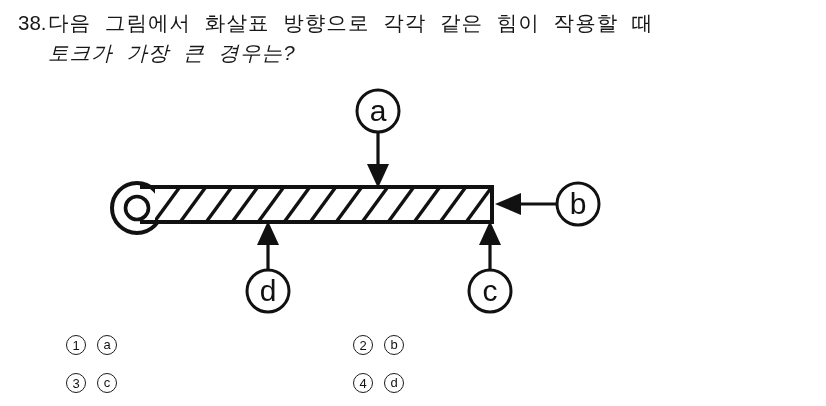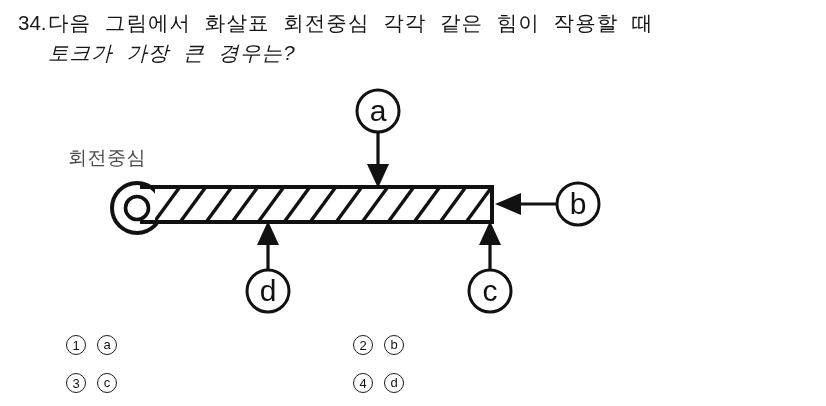--- a/index.html
+++ b/index.html
@@ -119,31 +119,30 @@
     font-size: 13px;
   }
 </style>
 </head>
 <body>
 
 <div id="page">
 
   <div class="question-block">
     <div class="q-line q-line-1">
-      <span class="q-number">34.</span>
-      <span class="q-text-1">다음  그림에서  화살표  회전중심  각각  같은  힘이  작용할  때</span>
+      <span class="q-number">38.</span>
+      <span class="q-text-1">다음  그림에서  화살표  방향으로  각각  같은  힘이  작용할  때</span>
     </div>
     <div class="q-line q-line-2">
       <span class="q-text-2">토크가  가장  큰  경우는?</span>
     </div>
   </div>
 
   <div id="figure">
 
-    <div class="pivot-label">회전중심</div>
 
     <svg width="826" height="240" viewBox="0 0 826 240" xmlns="http://www.w3.org/2000/svg">
 
       <defs>
         <clipPath id="barclip">
           <rect x="155" y="107" width="337" height="35"></rect>
         </clipPath>
       </defs>
 
       <g>

